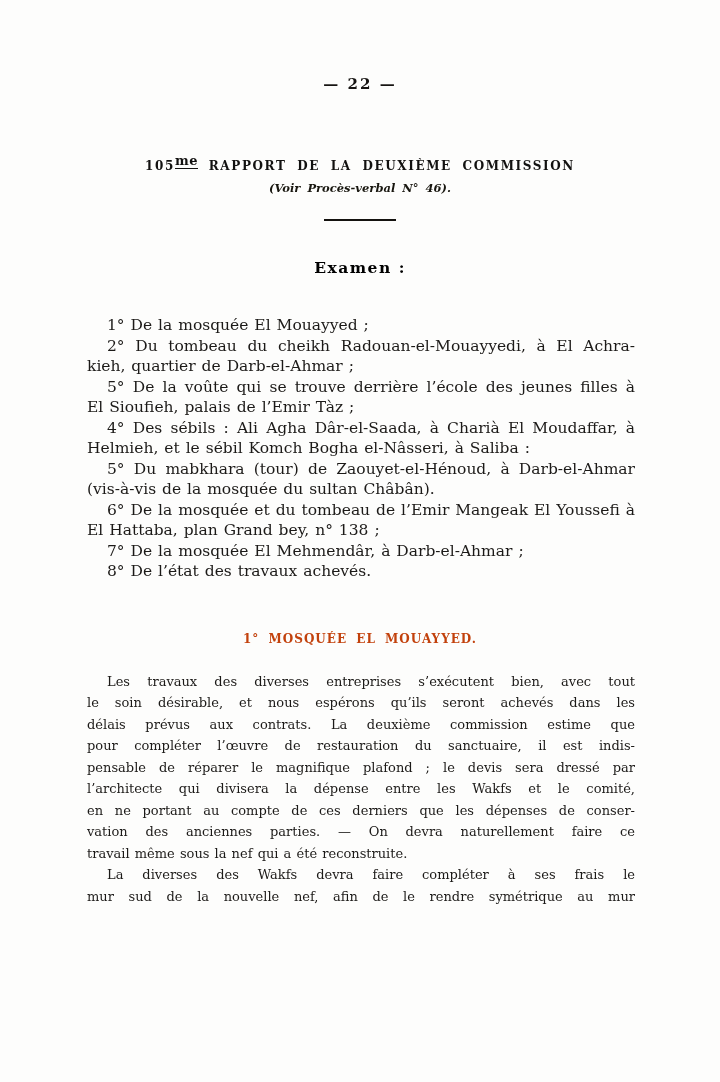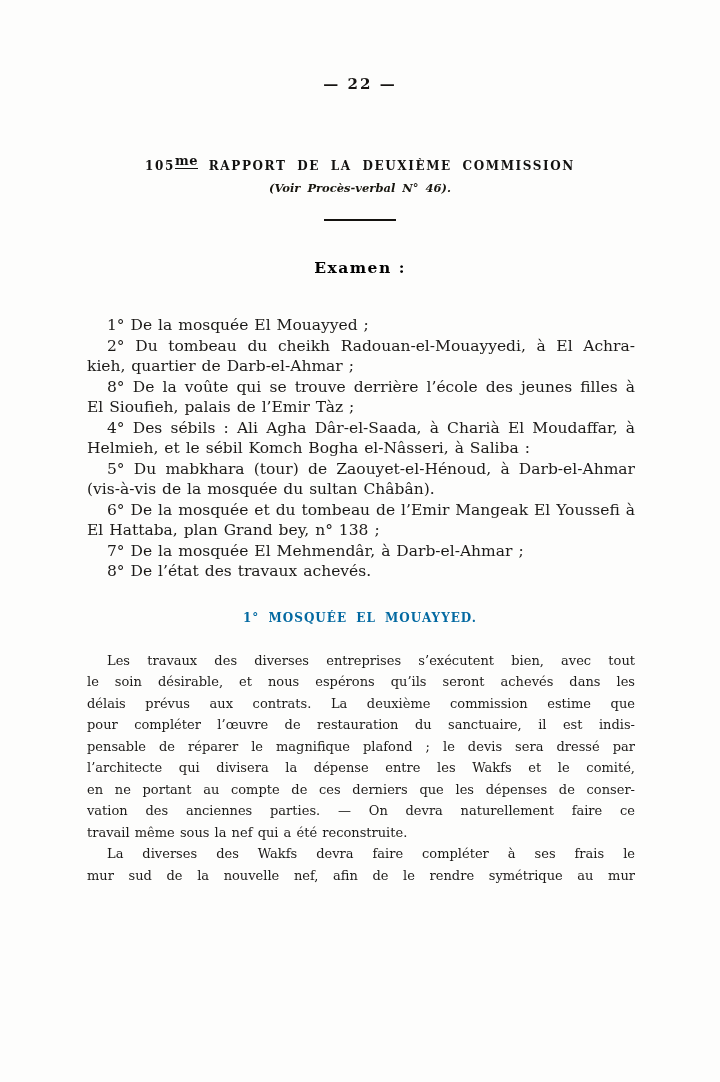--- a/index.html
+++ b/index.html
@@ -57,26 +57,26 @@
   .textcol{
     width:548px;
     margin-left:87px;
   }
   .list-col{margin-top:38px;font-size:15.5px;line-height:20.5px;}
   .body-col{margin-top:25px;font-size:13px;line-height:21.5px;}
   .line{white-space:normal;text-align:justify;text-align-last:left;word-spacing:1px;}
   .line.just{text-align-last:justify;}
   .line.ind{text-indent:20px;}
   .section-heading{
-    margin-top:29px;
+    margin-top:50px;
     text-align:center;
     font-size:12px;font-weight:bold;
     letter-spacing:1px;
     word-spacing:4px;
-    color:#0369a1;
+    color:#c2410c;
   }
 </style>
 </head>
 <body>
 
 <div class="page">
 
   <div class="pagenum">— 22 —</div>
 
   <div class="report-title"><span>105</span><span class="sup">me</span><span> RAPPORT DE LA DEUXIÈME COMMISSION</span></div>
@@ -89,21 +89,21 @@
 
   <div class="textcol list-col">
       <div>
         <div class="line ind">1° De la mosquée El Mouayyed ;</div>
       </div>
       <div>
         <div class="line ind just">2° Du tombeau du cheikh Radouan-el-Mouayyedi, à El Achra-</div>
         <div class="line">kieh, quartier de Darb-el-Ahmar ;</div>
       </div>
       <div>
-        <div class="line ind just">8° De la voûte qui se trouve derrière l’école des jeunes filles à</div>
+        <div class="line ind just">5° De la voûte qui se trouve derrière l’école des jeunes filles à</div>
         <div class="line">El Sioufieh, palais de l’Emir Tàz ;</div>
       </div>
       <div>
         <div class="line ind just">4° Des sébils : Ali Agha Dâr-el-Saada, à Charià El Moudaffar, à</div>
         <div class="line">Helmieh, et le sébil Komch Bogha el-Nâsseri, à Saliba :</div>
       </div>
       <div>
         <div class="line ind just">5° Du mabkhara (tour) de Zaouyet-el-Hénoud, à Darb-el-Ahmar</div>
         <div class="line">(vis-à-vis de la mosquée du sultan Châbân).</div>
       </div>

